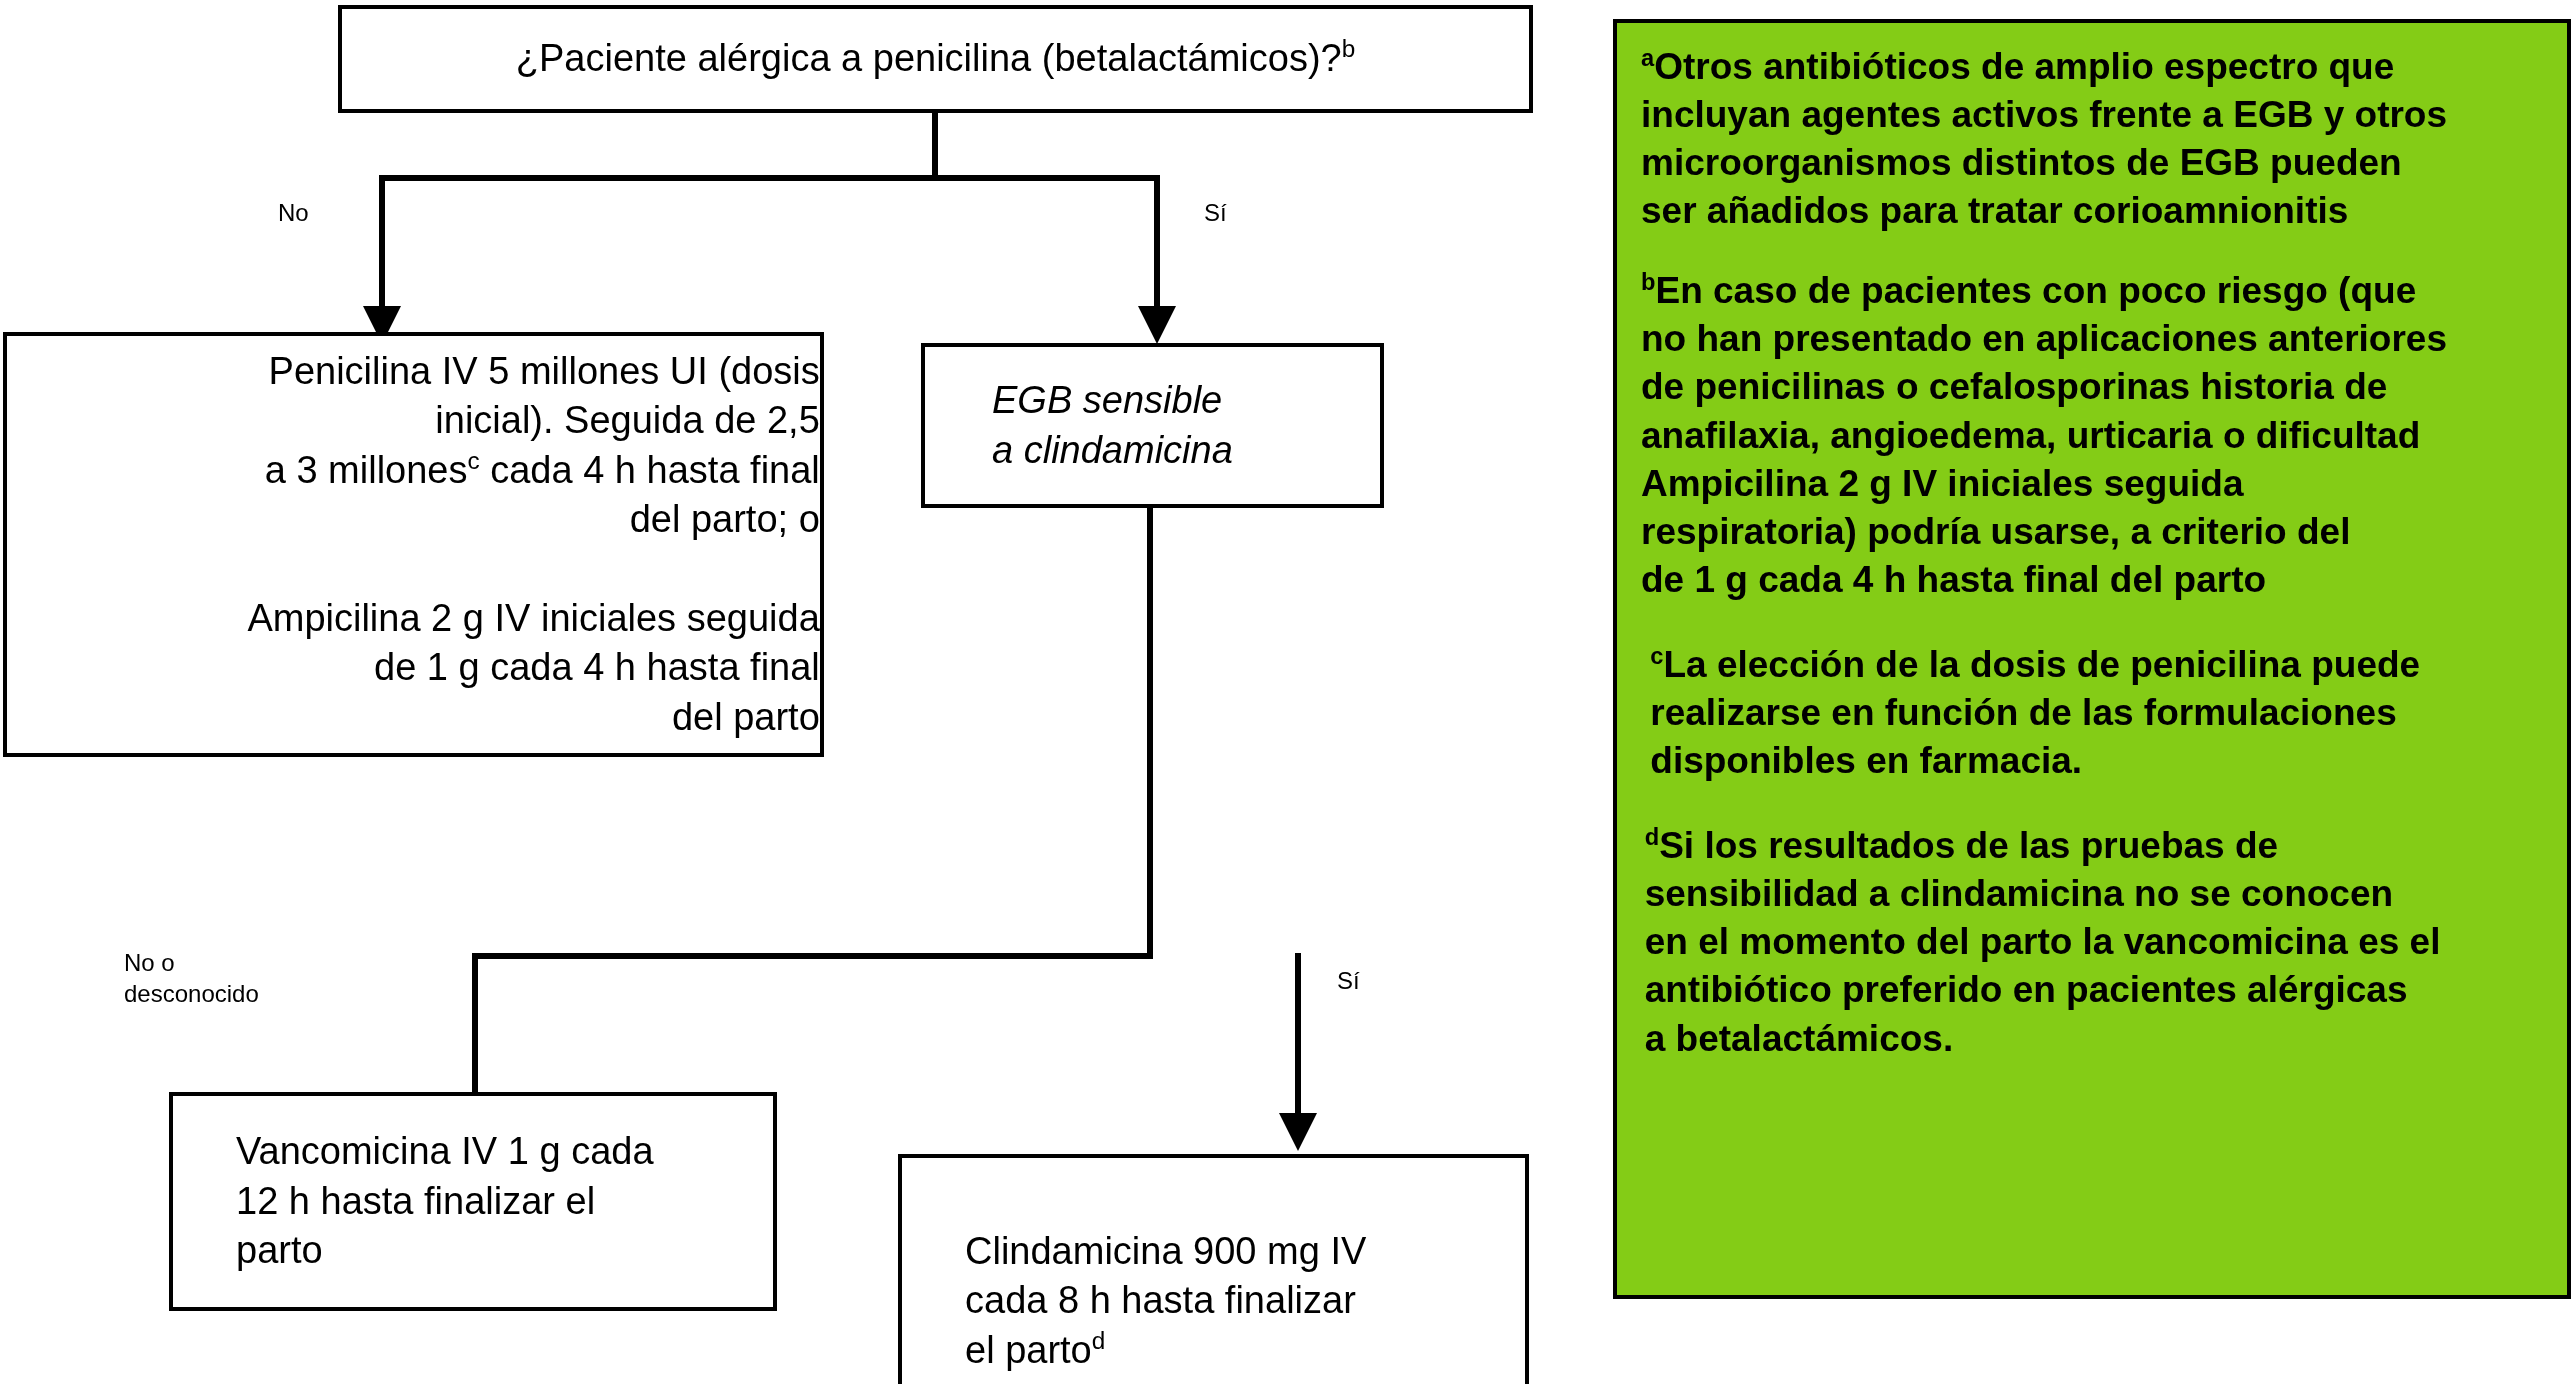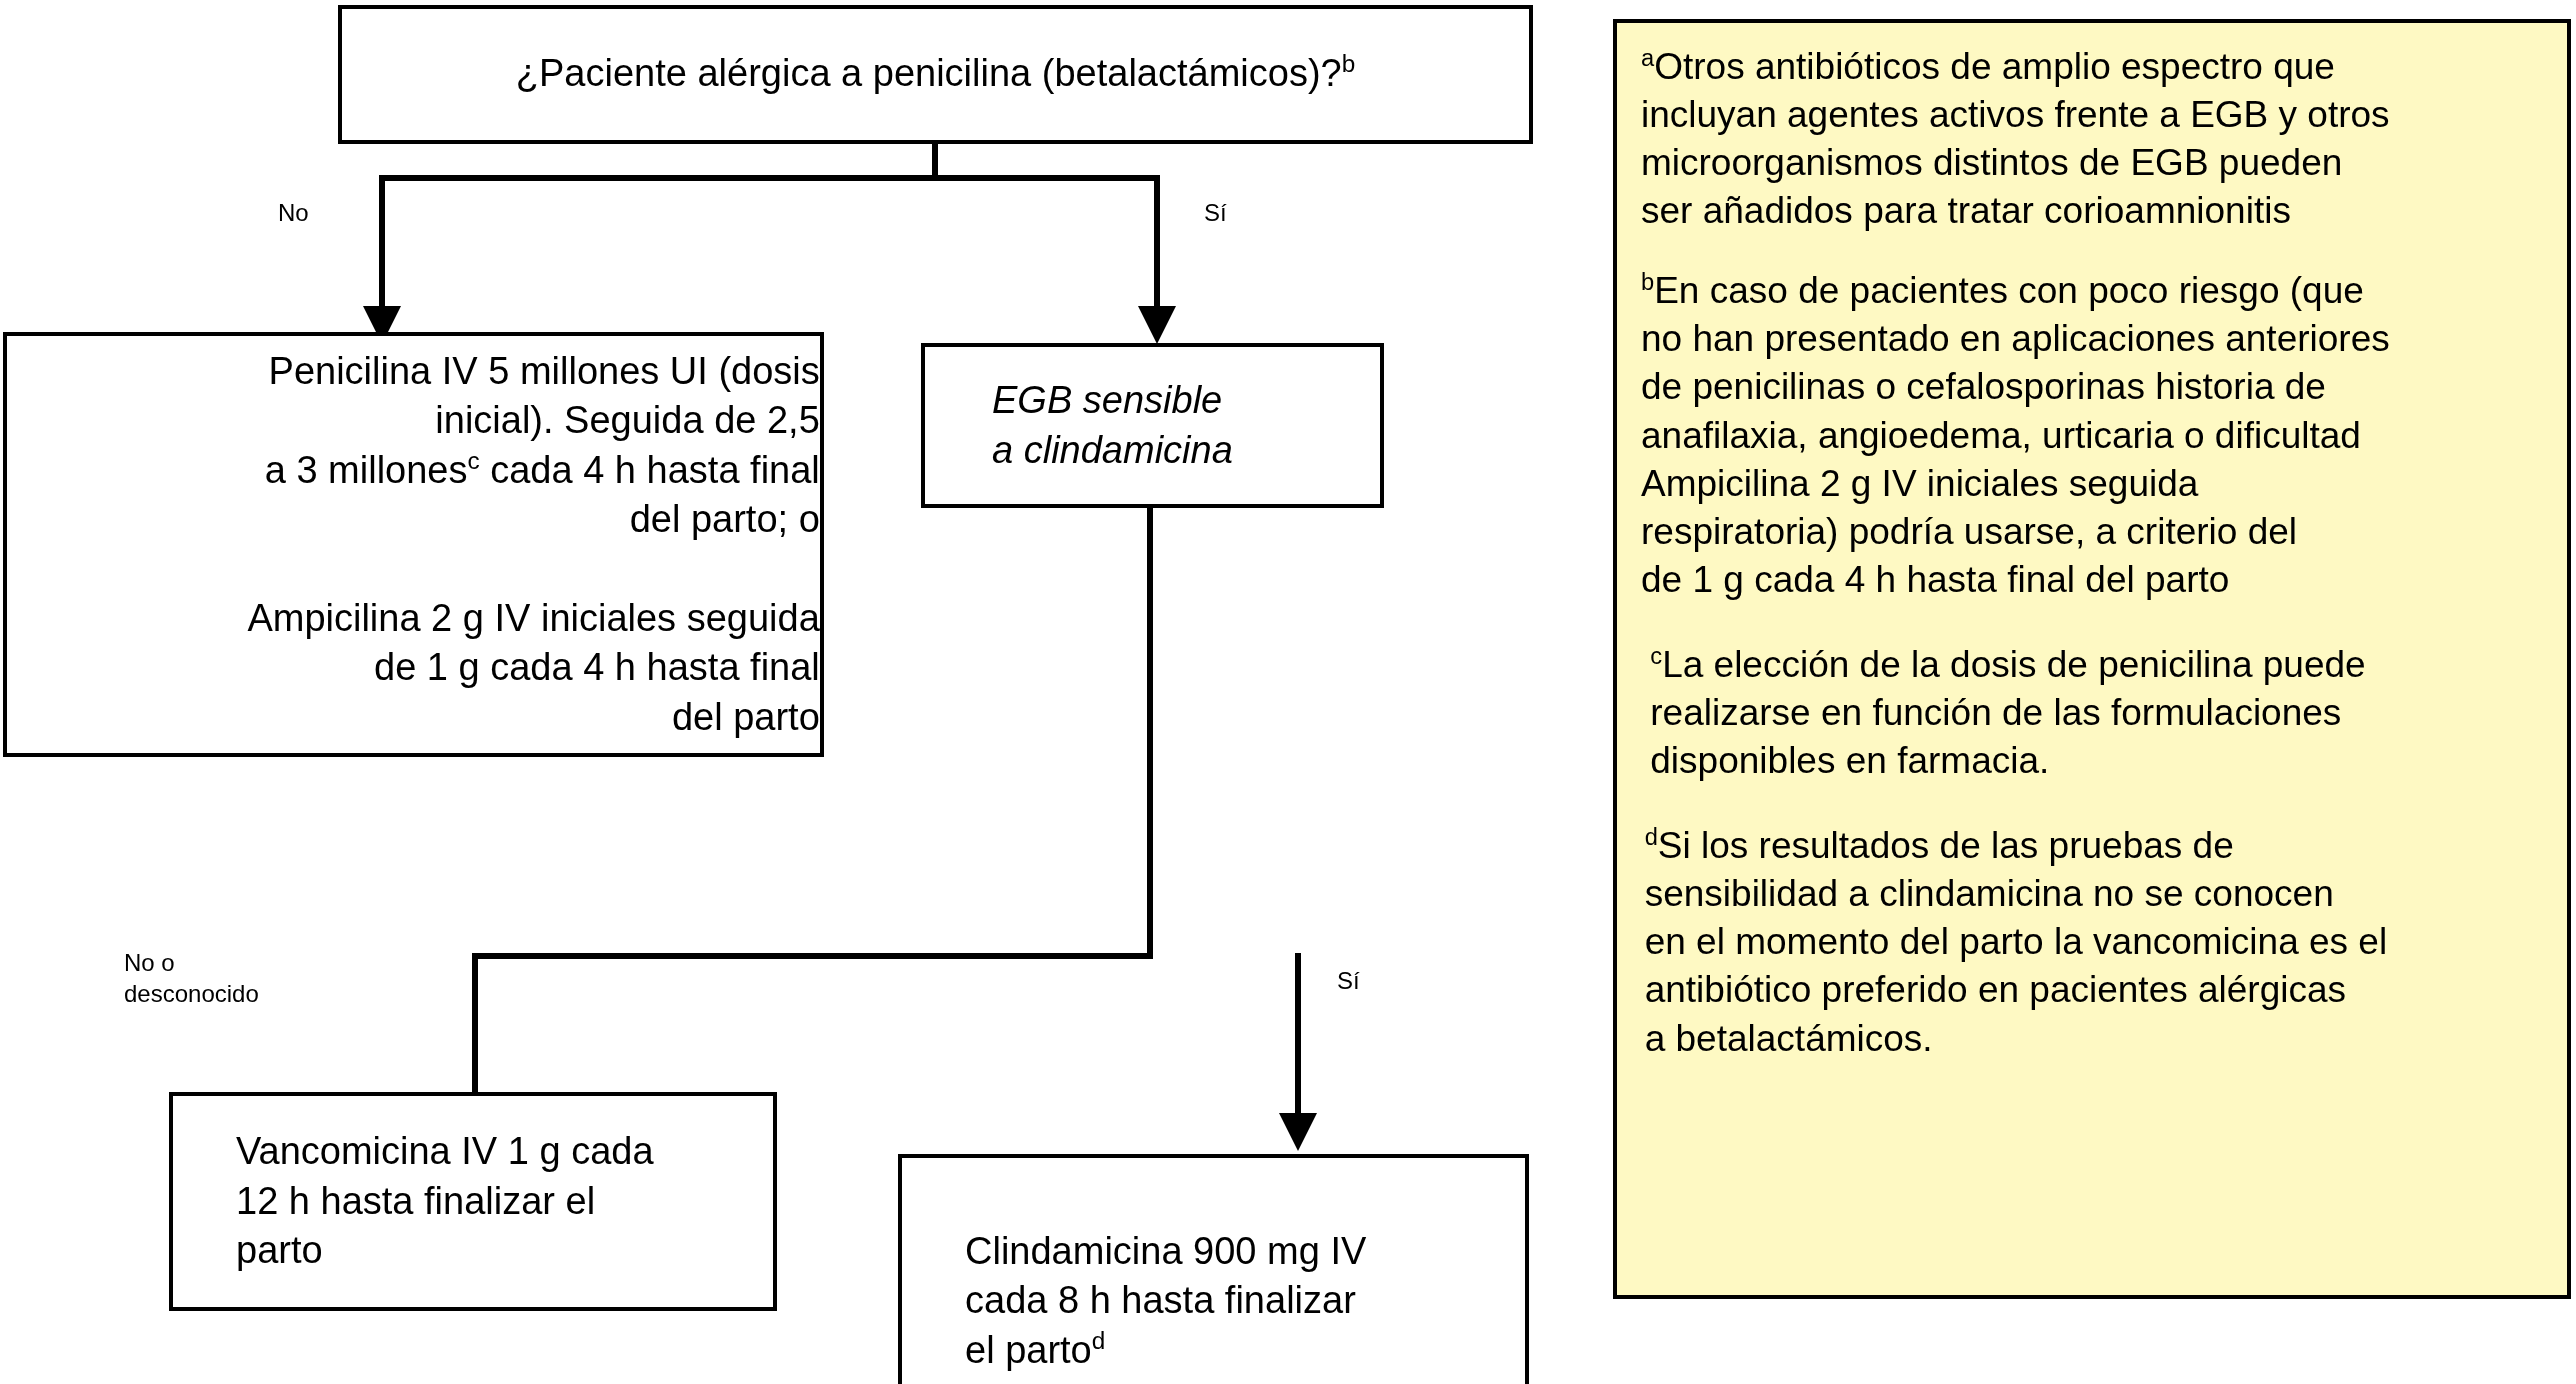--- a/index.html
+++ b/index.html
@@ -32,21 +32,21 @@
   }
   .node-text {
     white-space: pre-line;
     font-size: 38px;
     line-height: 1.30;
     color: #000000;
   }
 
   #node-question {
     left: 338px;  top: 4.6px;
-    width: 1195px; height: 139px;
+    width: 1195px; height: 108px;
     align-items: center;
     justify-content: center;
   }
   #node-question .node-text {
     text-align: center;
     padding: 0 13px;
   }
 
   #node-penicilina {
     left: 2.8px;  top: 332px;
@@ -126,22 +126,23 @@
   #lbl-no-desc { left: 124px;  top: 948px; }
   #lbl-si-2    { left: 1337px; top: 966px; }
 
   
   #notes-panel {
     position: absolute;
     left: 1613px; top: 18.5px;
     width: 958px; height: 1280px;
     box-sizing: border-box;
     border: 4.6px solid #000000;
-    background: #fef9c3;
+    background: #84cc16;
     padding: 20.4px 16.7px 0 24px;
+    font-weight: bold;
   }
   .note {
     font-size: 37px;
     line-height: 1.30;
     color: #000000;
     white-space: pre-line;
     margin: 0 0 32px 0;
   }
   .note:last-child { margin-bottom: 0; }
   .note-b { margin-bottom: 37px; }

